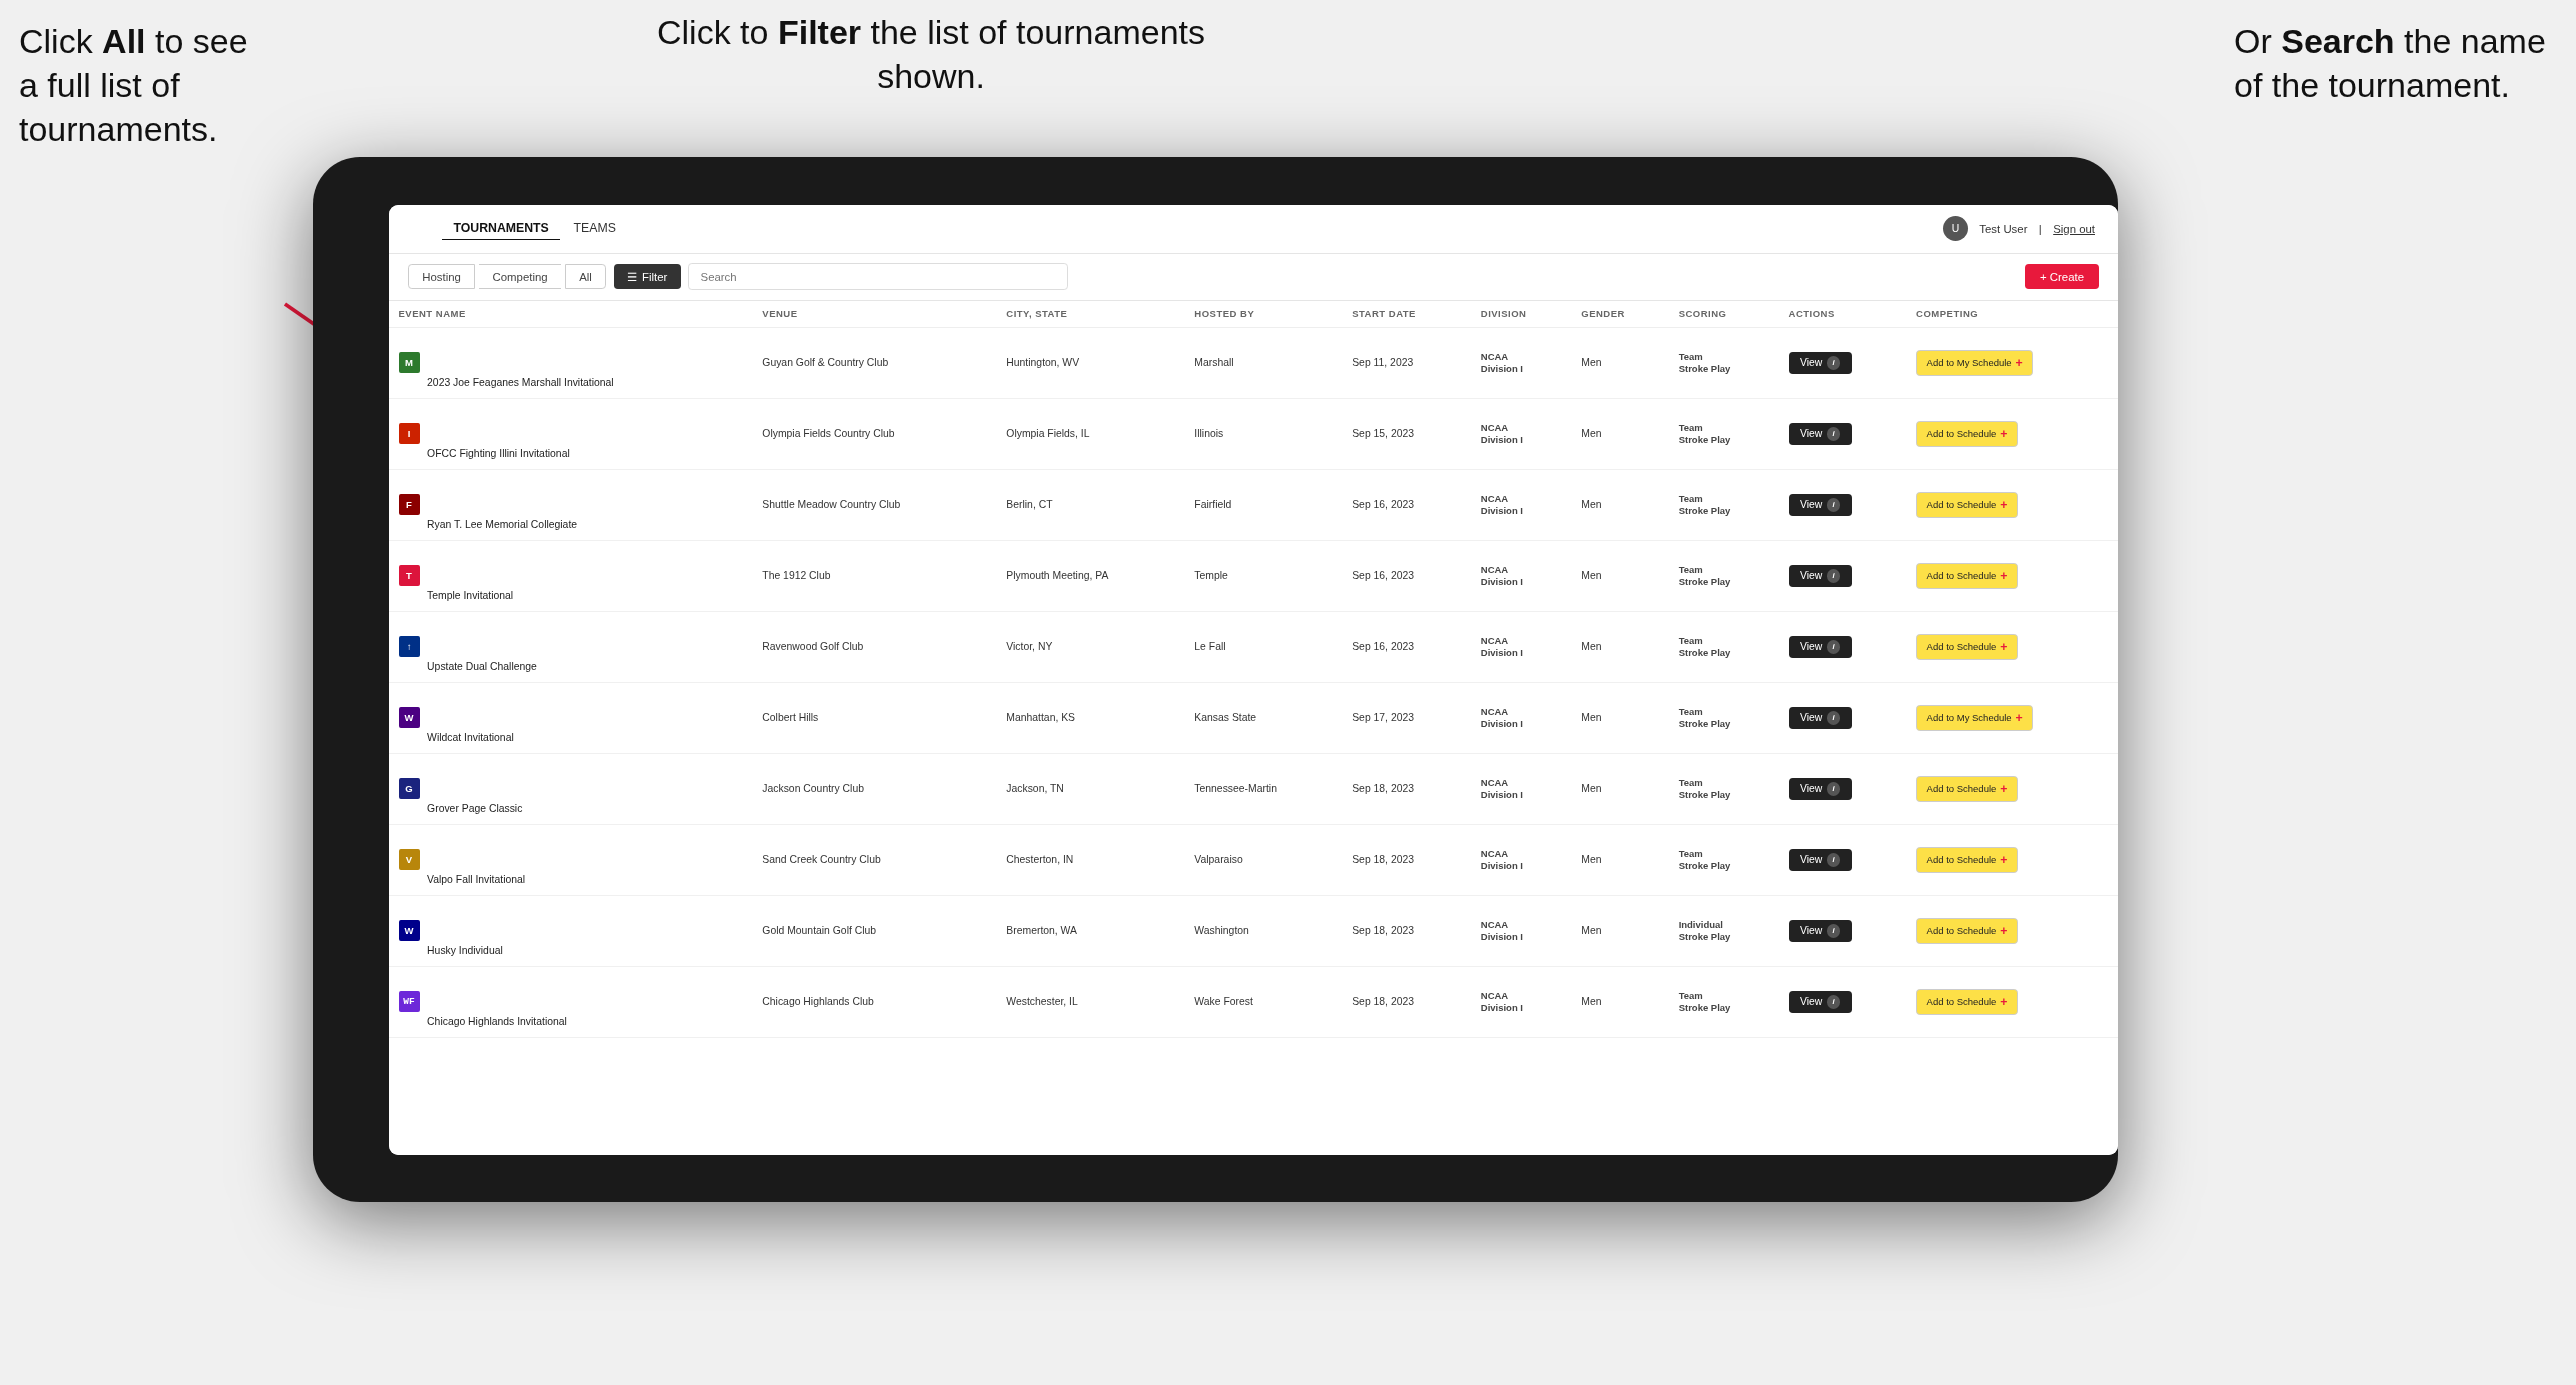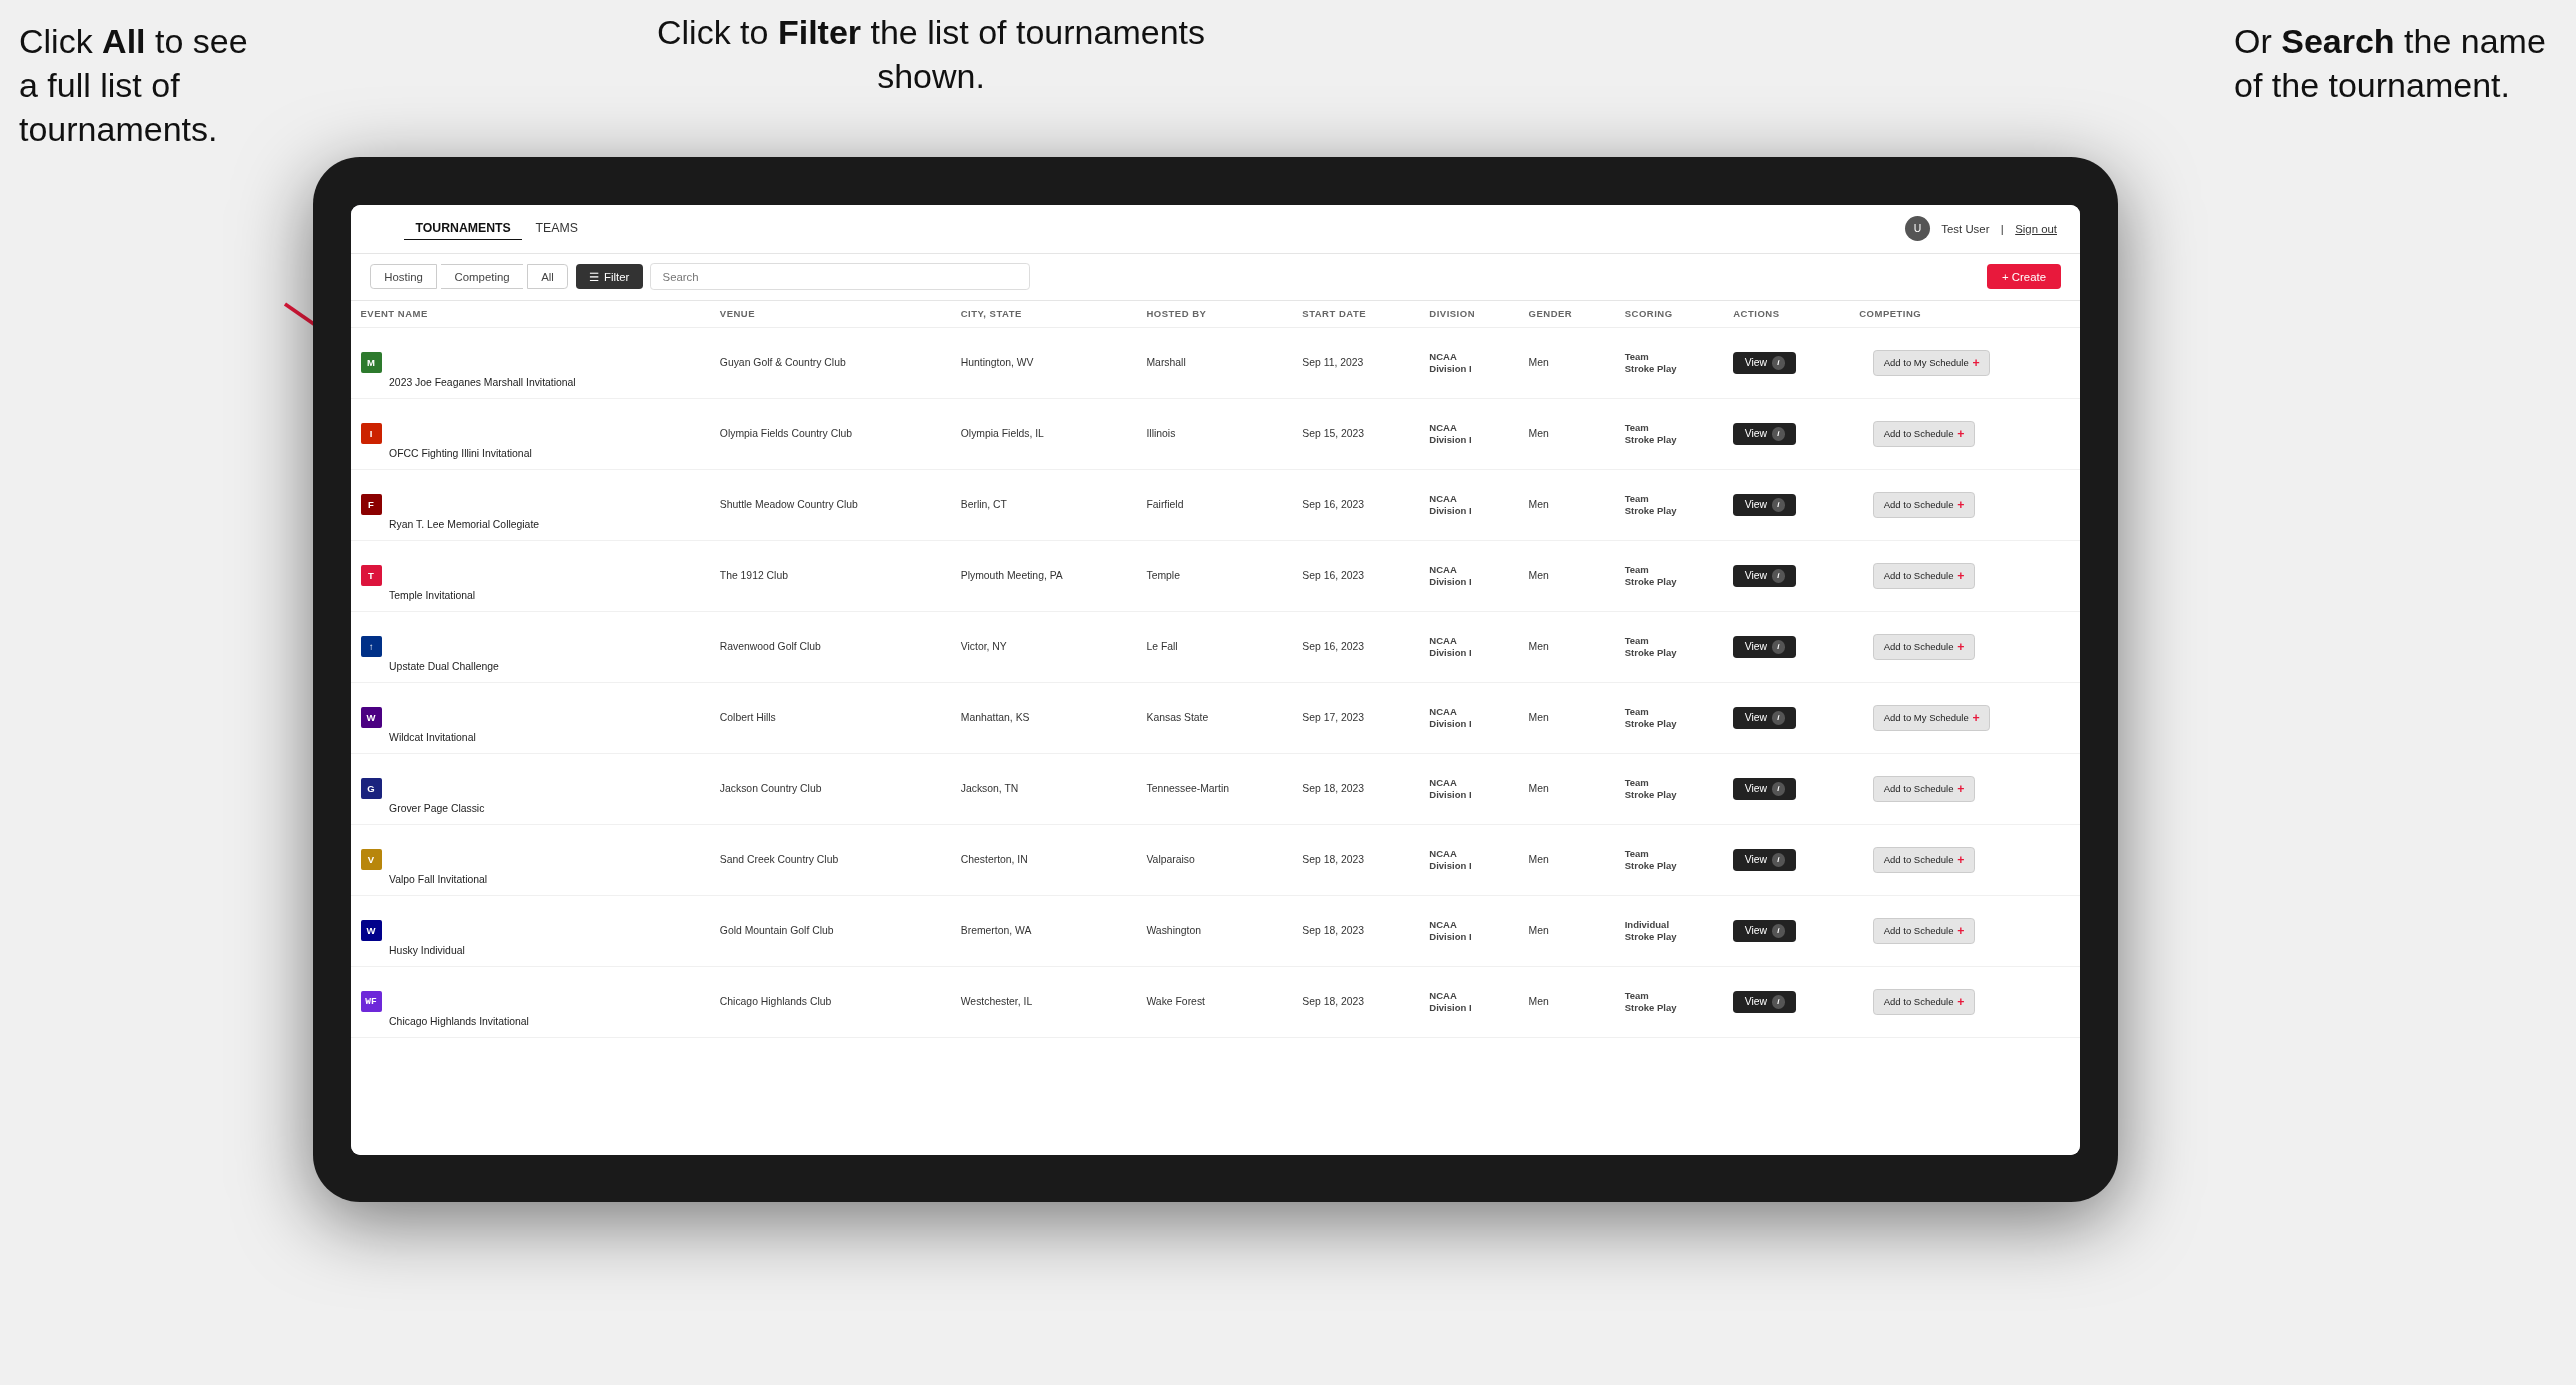--- a/index.html
+++ b/index.html
@@ -53,21 +53,21 @@
       position: absolute;
       top: 157px;
       left: 313px;
       width: 1805px;
       height: 1045px;
       background: #1a1a1a;
       border-radius: 47px;
       box-shadow: 0 19px 76px rgba(0,0,0,0.5);
       display: flex;
       align-items: center;
-      justify-content: center;
+      justify-content: flex-end;
     }
 
     .tablet-screen {
       width: 1729px;
       height: 950px;
       background: #f5f6fa;
       border-radius: 9.5px;
       overflow: hidden;
       display: flex;
       flex-direction: column;
@@ -276,29 +276,28 @@
       padding: 4.7px 11.4px;
       font-size: 10.4px;
       cursor: pointer;
       white-space: nowrap;
     }
 
     .add-schedule-btn {
       display: flex;
       align-items: center;
       gap: 3.8px;
-      background: #e5e5e5;
+      background: #fde047;
       color: #222;
       border: 0.9px solid #ccc;
       border-radius: 3.8px;
       padding: 4.7px 9.5px;
       font-size: 9.5px;
       cursor: pointer;
       white-space: nowrap;
-      margin-left: 14px;
     }
 
     .circle-i {
       width: 13.3px;
       height: 13.3px;
       background: #555;
       border-radius: 50%;
       display: inline-flex;
       align-items: center;
       justify-content: center;

